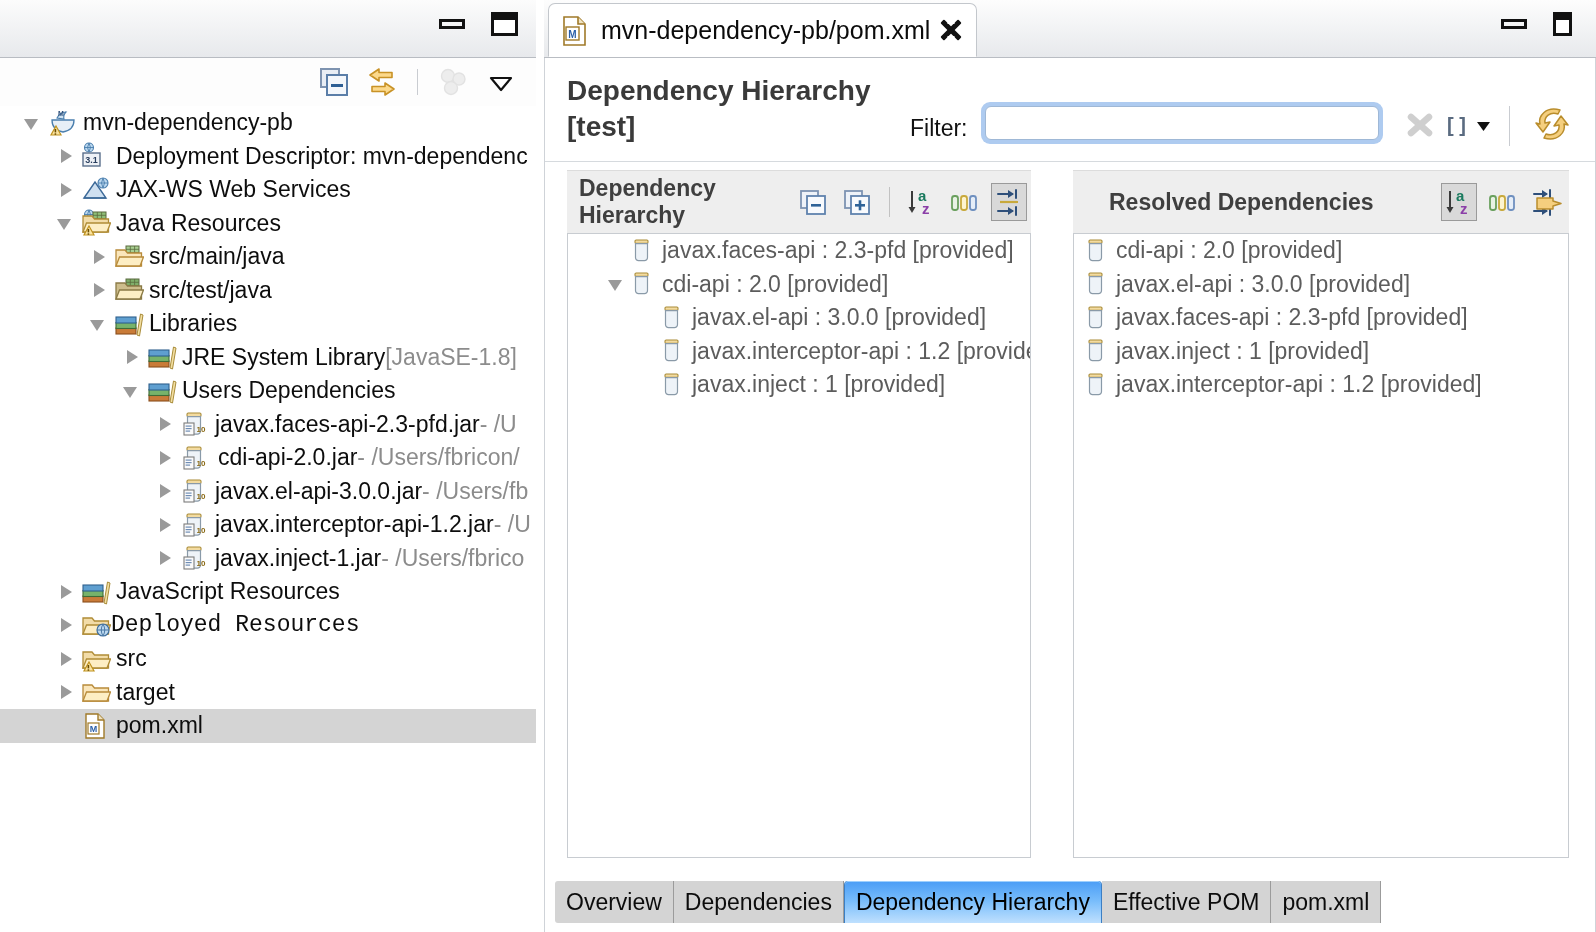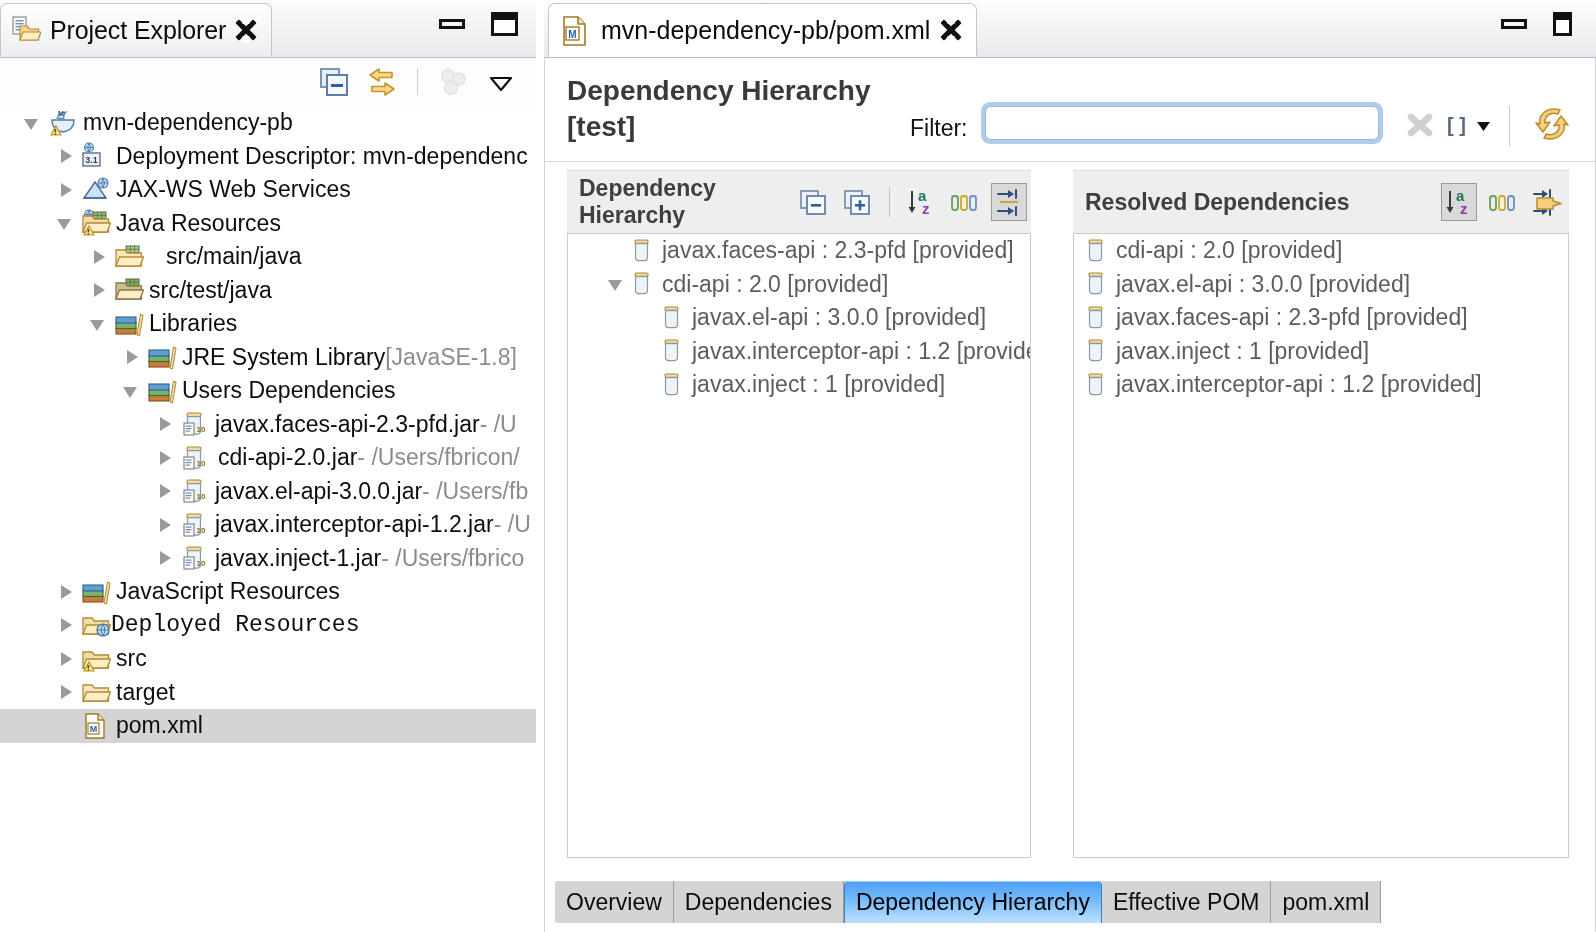--- a/index.html
+++ b/index.html
@@ -209,40 +209,20 @@
     position: absolute; left: 0; bottom: 0; width: 1050px; height: 58px;
     background: #ffffff;
   }
 </style>
 </head>
 <body>
 
 <div id="project-explorer">
   <div class="view-tabfolder-bg"></div>
 
-  <div class="view-tab">
-    <span class="ico">
-      <svg width="30" height="28" viewBox="0 0 30 28">
-        <rect x="2" y="1" width="13" height="17" fill="#fbfbfb" stroke="#8a8a8a" stroke-width="1.2"></rect>
-        <g fill="#6f8db5">
-          <rect x="4.5" y="4" width="8" height="1.4"></rect>
-            <rect x="4.5" y="7" width="8" height="1.4"></rect>
-          <rect x="4.5" y="10" width="8" height="1.4"></rect>
-            <rect x="4.5" y="13" width="6" height="1.4"></rect>
-        </g>
-        <path d="M9 10 h7 l2.5 3 h9 v11 h-18.5 z" fill="#f7d48a" stroke="#b88b3a" stroke-width="1.2"></path>
-        <path d="M9 24 l3-8 h18 l-3 8 z" fill="#fdeec4" stroke="#b88b3a" stroke-width="1.2"></path>
-      </svg>
-    </span>
-    <span class="view-tab-title">Project Explorer</span>
-    <span class="close-x">
-        <i class="nick1"></i>
-        <i class="nick2"></i>
-      </span>
-  </div>
 
   <div class="win-btns" style="right:18px;">
     <span class="btn-min"></span>
     <span class="btn-max"></span>
   </div>
 
   <div class="pe-toolbar">
     <span class="tb-icon">
       <svg width="34" height="34" viewBox="0 0 34 34">
         <rect x="4" y="4" width="18" height="18" fill="#e8edf4" stroke="#7e93b0" stroke-width="2"></rect>
@@ -335,21 +315,21 @@
             <rect x="12" y="3" width="13" height="10" fill="#a8cf92" stroke="#5b6b3e" stroke-width="1"></rect>
             <g stroke="#5b6b3e" stroke-width="0.8">
               <line x1="16.3" y1="3" x2="16.3" y2="13"></line>
               <line x1="20.6" y1="3" x2="20.6" y2="13"></line>
               <line x1="12" y1="6.3" x2="25" y2="6.3"></line>
               <line x1="12" y1="9.6" x2="25" y2="9.6"></line>
             </g>
             <path d="M2 7 h9 l2.5 3 h14 v13 h-25.5 z" fill="#fae6bb" stroke="#b88b3a" stroke-width="1.3"></path>
             <path d="M2 23 l3.5-9 h24 l-3.5 9 z" fill="#fdeec4" stroke="#b88b3a" stroke-width="1.3"></path>
           </svg></span>
-        <span class="tlabel" style="margin-left: 22px;">src/main/java</span>
+        <span class="tlabel" style="margin-left: 5px;">src/main/java</span>
       </div>
       <div class="trow">
         <span class="tw" style="width: 88px;"></span>
         <span class="arrow closed"></span>
         <span class="ico" style="margin-left: 4px;"><svg width="30" height="28" viewBox="0 0 30 28">
             <rect x="12" y="3" width="13" height="10" fill="#7fae6a" stroke="#5b6b3e" stroke-width="1"></rect>
             <g stroke="#5b6b3e" stroke-width="0.8">
               <line x1="16.3" y1="3" x2="16.3" y2="13"></line>
               <line x1="20.6" y1="3" x2="20.6" y2="13"></line>
               <line x1="12" y1="6.3" x2="25" y2="6.3"></line>
@@ -696,21 +676,21 @@
                 <rect x="5" y="2" width="13" height="3.4" rx="1.1" fill="#f3dba0" stroke="#a98c39" stroke-width="1.1"></rect>
                 <path d="M5.5 5.6 h12 v14 a3 3 0 0 1 -3 3 h-6 a3 3 0 0 1 -3 -3 z" fill="#eef3f8" stroke="#8a9aa8" stroke-width="1.2"></path>
               </svg></span>
             <span class="dlabel" style="margin-left: 6px;">javax.inject : 1 [provided]</span>
           </div>
         </div>
     </div>
 
     <div class="section" style="left:528px; width:496px;">
       <div class="sec-head">
-        <div class="sec-title" style="width:auto;">Resolved Dependencies</div>
+        <div class="sec-title" style="width:auto;margin-left:24px;">Resolved Dependencies</div>
         <div class="sec-tools">
           <span class="tbtn pressed">
             <svg width="34" height="34" viewBox="0 0 34 34">
               <g stroke="#3a3a3a" stroke-width="2" fill="none">
                 <line x1="8" y1="6" x2="8" y2="26"></line>
               </g>
               <path d="M4.5 22 L8 28 L11.5 22 Z" fill="#3a3a3a"></path>
               <text x="14" y="16" font-size="15" font-weight="bold" fill="#1a7a5e" font-family="Liberation Sans, sans-serif">a</text>
               <text x="18" y="29" font-size="15" font-weight="bold" fill="#8b3fa8" font-family="Liberation Sans, sans-serif">z</text>
             </svg>

